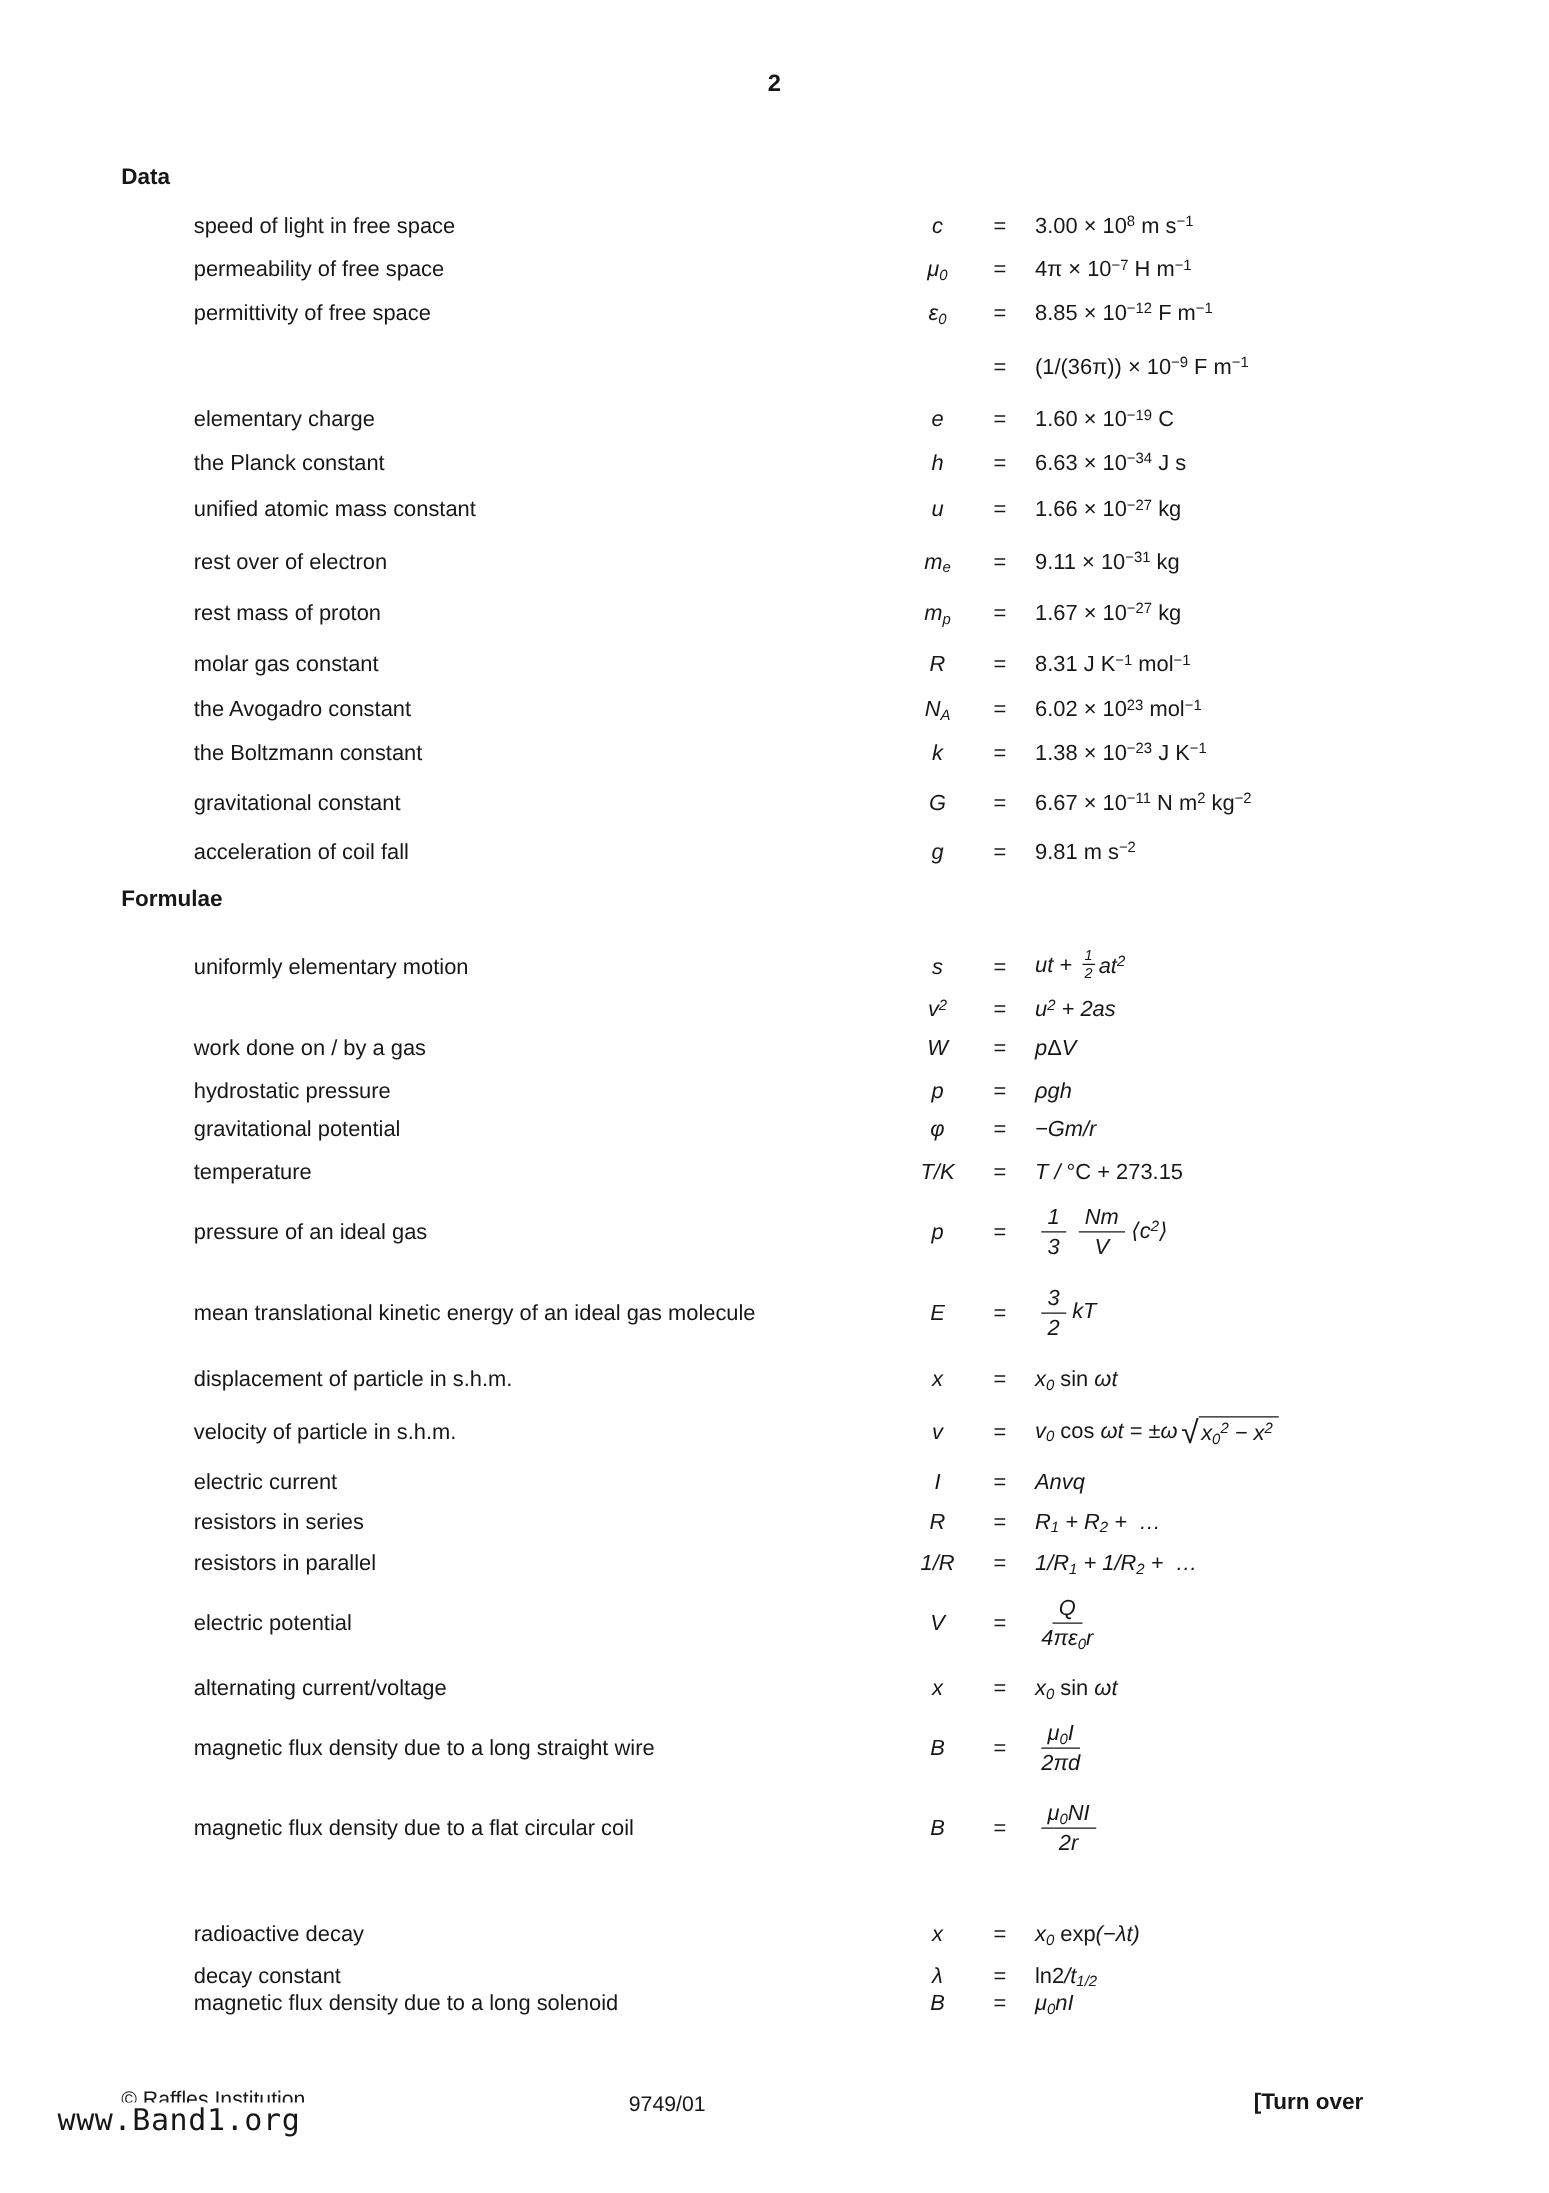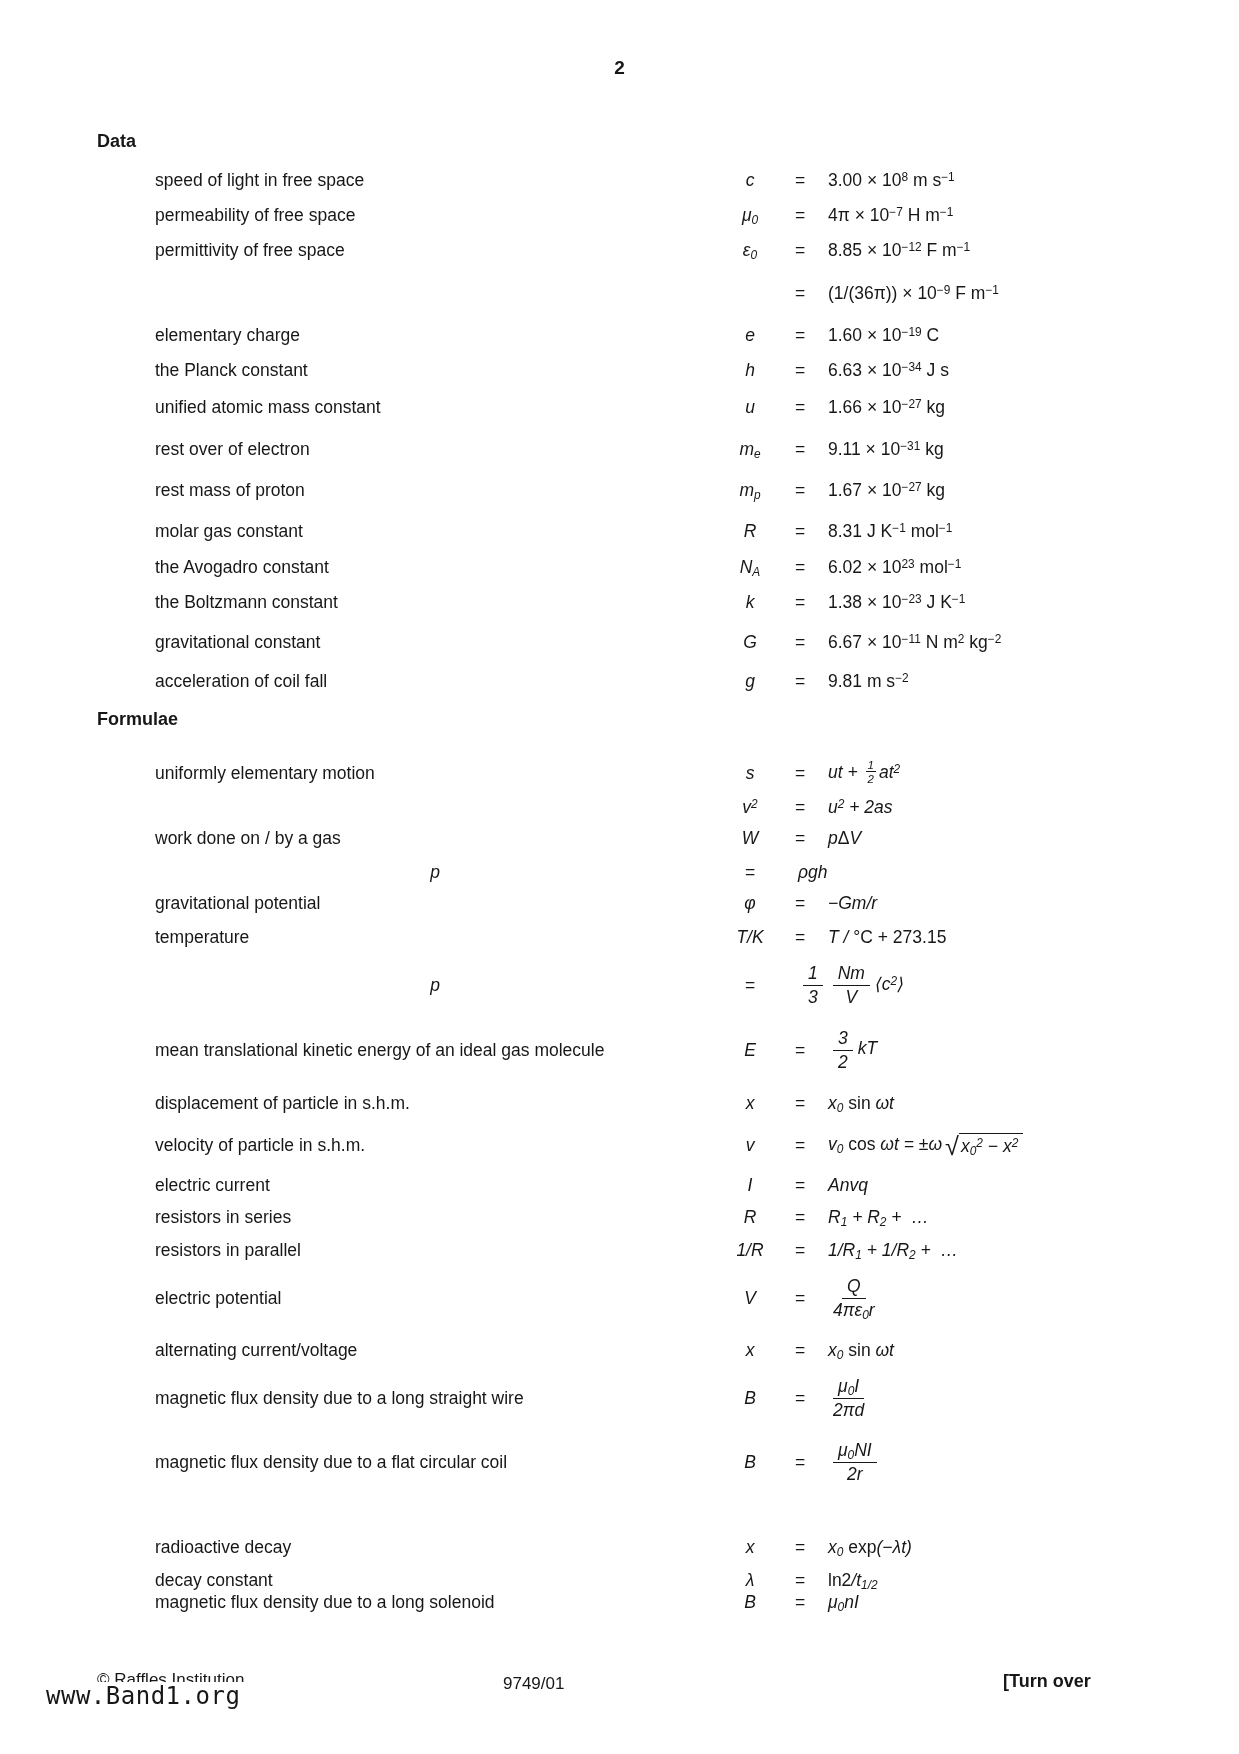--- a/index.html
+++ b/index.html
@@ -148,37 +148,39 @@
     <span class="eq">=</span>
     <span class="val">u<sup>2</sup> + 2as</span>
   </div>
   <div class="row" style="top:826px">
     <span class="lbl">work done on / by a gas</span>
     <span class="sym">W</span>
     <span class="eq">=</span>
     <span class="val">p<span class="up">Δ</span>V</span>
   </div>
   <div class="row" style="top:860px">
+    <span class="lbl">hydrostatic pressure</span>
     <span class="sym">p</span>
     <span class="eq">=</span>
     <span class="val">ρgh</span>
   </div>
   <div class="row" style="top:891px">
     <span class="lbl">gravitational potential</span>
     <span class="sym">φ</span>
     <span class="eq">=</span>
     <span class="val">−Gm/r</span>
   </div>
   <div class="row" style="top:925px">
     <span class="lbl">temperature</span>
     <span class="sym">T/K</span>
     <span class="eq">=</span>
     <span class="val">T / <span class="up">°C + 273.15</span></span>
   </div>
   <div class="row tall" style="top:953px">
+    <span class="lbl">pressure of an ideal gas</span>
     <span class="sym">p</span>
     <span class="eq">=</span>
     <span class="val"><span class="frac"><span class="fn">1</span><span class="fd">3</span></span><span class="frac"><span class="fn">Nm</span><span class="fd">V</span></span><span>⟨c<sup>2</sup>⟩</span></span>
   </div>
   <div class="row tall" style="top:1018px">
     <span class="lbl">mean translational kinetic energy of an ideal gas molecule</span>
     <span class="sym">E</span>
     <span class="eq">=</span>
     <span class="val"><span class="frac"><span class="fn">3</span><span class="fd">2</span></span><span>kT</span></span>
   </div>

